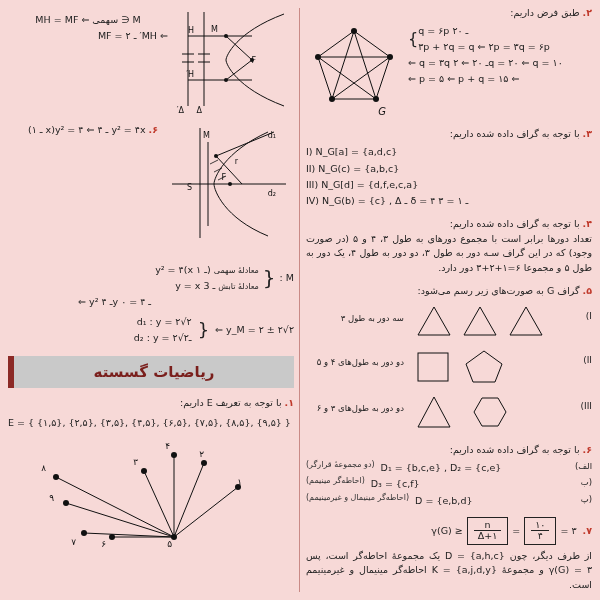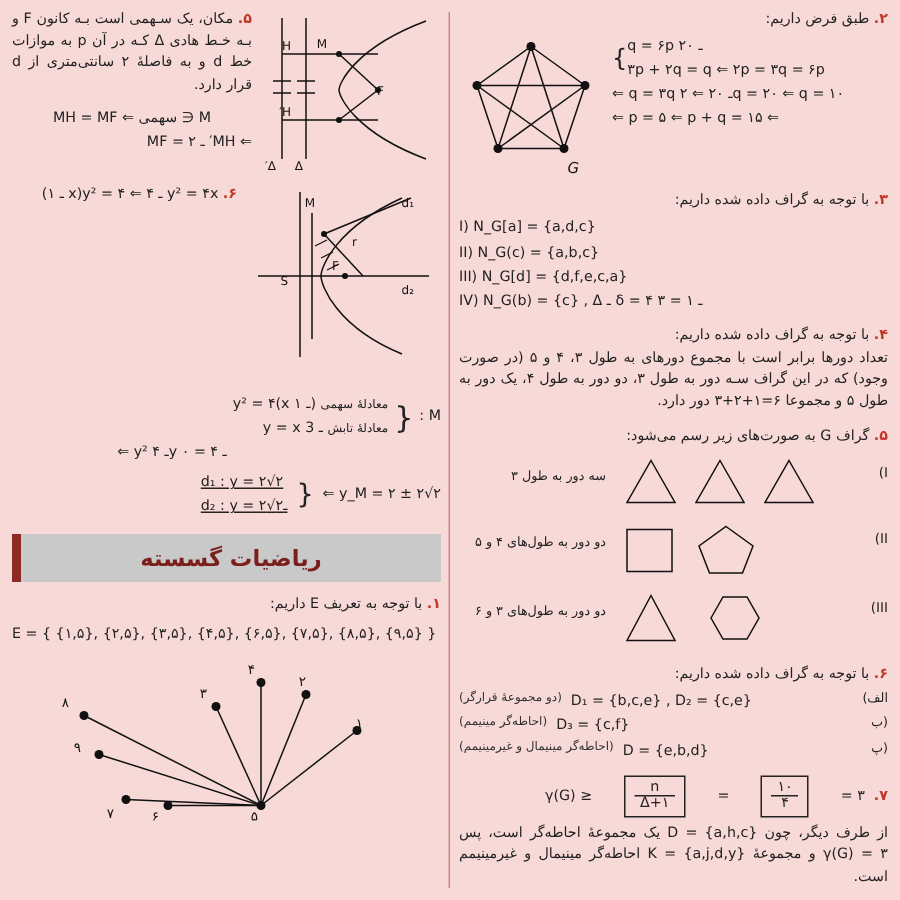--- a/index.html
+++ b/index.html
@@ -174,21 +174,21 @@
       <div class="rowflex" style="justify-content:space-between;">
         <div class="txt-sm" style="width:32px;">(پ</div>
         <div class="math" style="flex:1;">D = {e,b,d}</div>
         <div class="pnote">(احاطه‌گر مینیمال و غیرمینیمم)</div>
       </div>
     </div>
 
     <div class="item">
       <div style="display:flex;align-items:center;gap:6px;">
         <span class="num">۷.</span>
-        <span class="math" style="display:flex;align-items:center;gap:21px;">
+        <span class="math" style="display:flex;align-items:center;gap:4px;">
           <span>γ(G) ≥</span>
           <span class="kbox" style="line-height:1.1;text-align:center;">
             <span style="display:block;border-bottom:1px solid #222;padding:0 4px;">n</span>
             <span style="display:block;padding:0 4px;">Δ+۱</span>
           </span>
           <span>=</span>
           <span class="kbox" style="line-height:1.1;text-align:center;">
             <span style="display:block;border-bottom:1px solid #222;padding:0 4px;">۱۰</span>
             <span style="display:block;padding:0 4px;">۴</span>
           </span>
@@ -228,22 +228,20 @@
               <text x="44" y="26">M</text>
               <text x="82" y="57">F</text>
               <text x="20" y="27">H</text>
               <text x="20" y="71">H′</text>
               <text x="10" y="107">Δ′</text>
               <text x="28" y="107">Δ</text>
             </g>
           </svg>
         </div>
         <div style="flex:1;">
-          <div class="txt"><span class="num">۵.</span>
-            <span>مکان، یک سـهمی است بـه کانون F و بـه خـط هادی Δ کـه در آن p به موازات خط d و به فاصلهٔ ۲ سانتی‌متری از d قرار دارد.</span></div>
           <div class="math math-r" style="margin-top:6px;text-align:center;">M ∈ سهمی ⇐ MH = MF</div>
           <div class="math math-r" style="text-align:right;">⇐ MH′ ـ ۲ = MF</div>
         </div>
       </div>
     </div>
 
     <div class="item">
       <div class="rowflex">
         <div>
           <svg width="130" height="120" viewBox="0 0 130 120">
@@ -290,21 +288,21 @@
             <div><span class="tiny">معادلهٔ سهمی</span>
               <span style="direction:ltr;display:inline-block;">y² = ۴(x ـ ۱)</span></div>
             <div><span class="tiny">معادلهٔ تابش</span>
               <span style="direction:ltr;display:inline-block;">y = x ـ 3</span></div>
           </span>
           <span style="direction:ltr;margin-top:48px;">⇐ y² ـ ۴y ـ ۴ = ۰</span>
         </div>
         <div style="display:flex;align-items:center;gap:6px;margin-top:4px;direction:rtl;">
           <span style="direction:ltr;">⇐ y_M = ۲ ± ۲√۲</span>
           <span style="font-size:18px;line-height:1;">{</span>
-          <span style="direction:ltr;text-align:left;text-decoration:underline;">
+          <span style="direction:ltr;text-align:right;">
             <div>d₁ : y = ۲√۲</div>
             <div>d₂ : y = ـ۲√۲</div>
           </span>
         </div>
       </div>
     </div>
 
     <div class="banner">ریاضیات گسسته</div>
 
     <div class="item">

